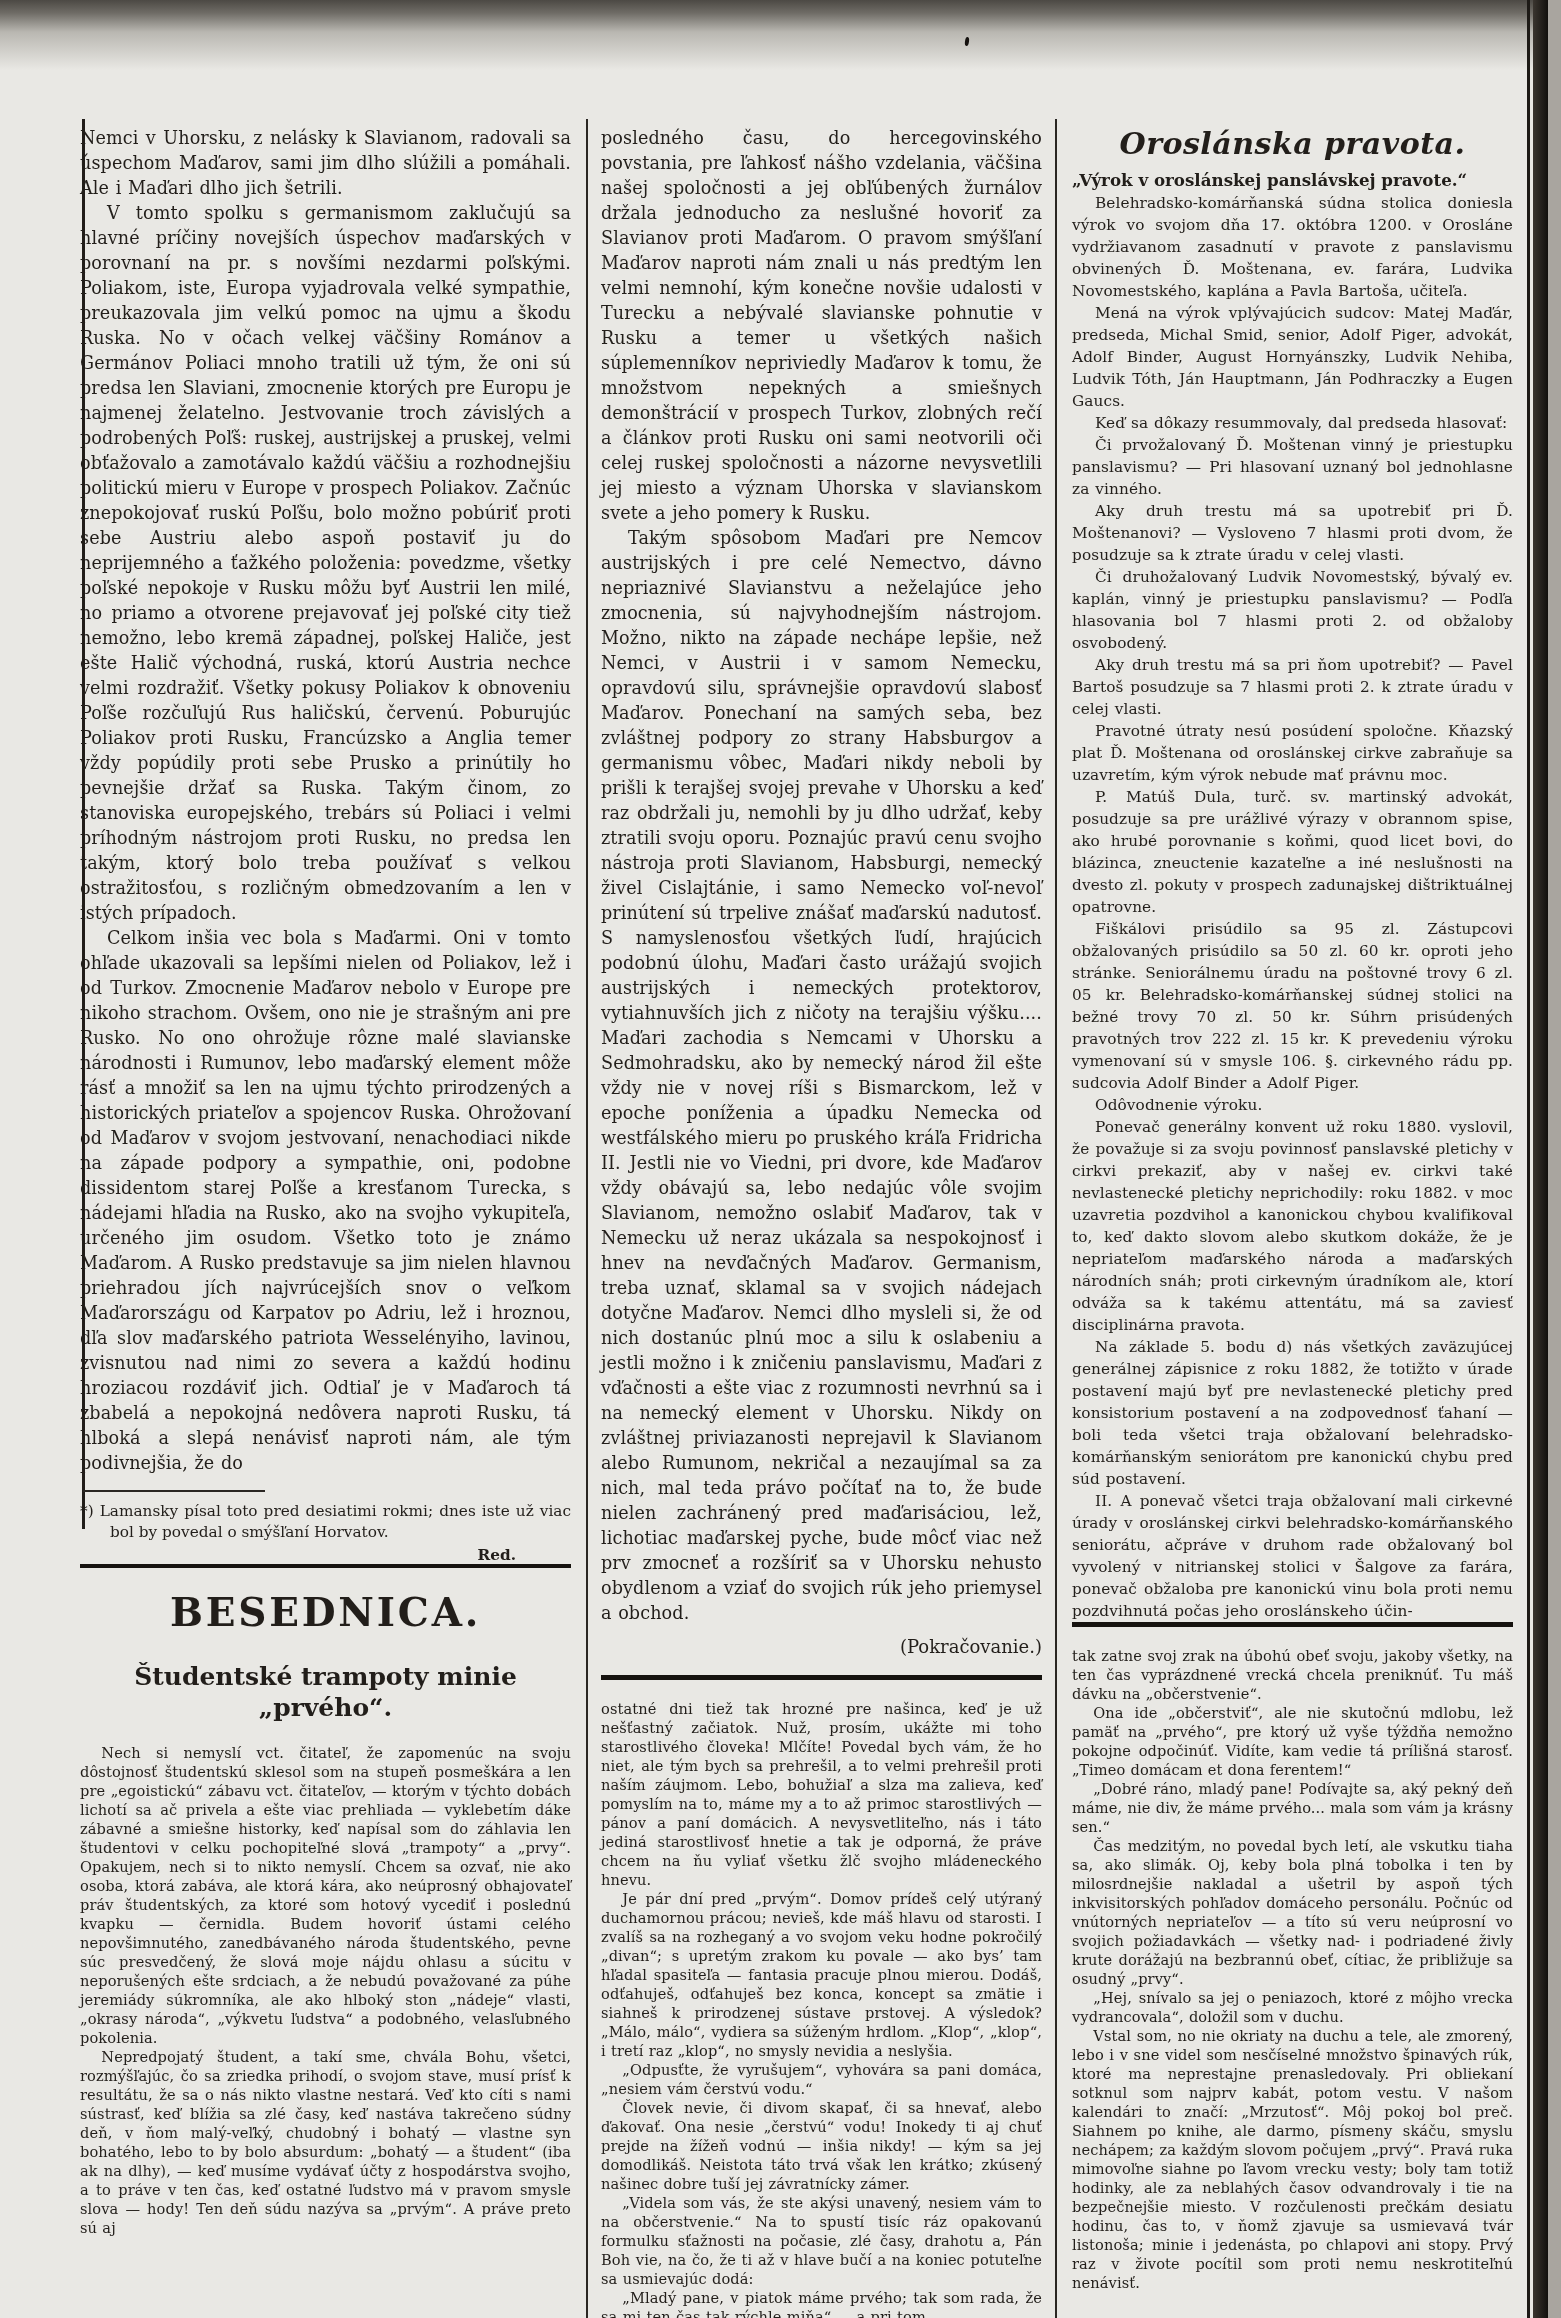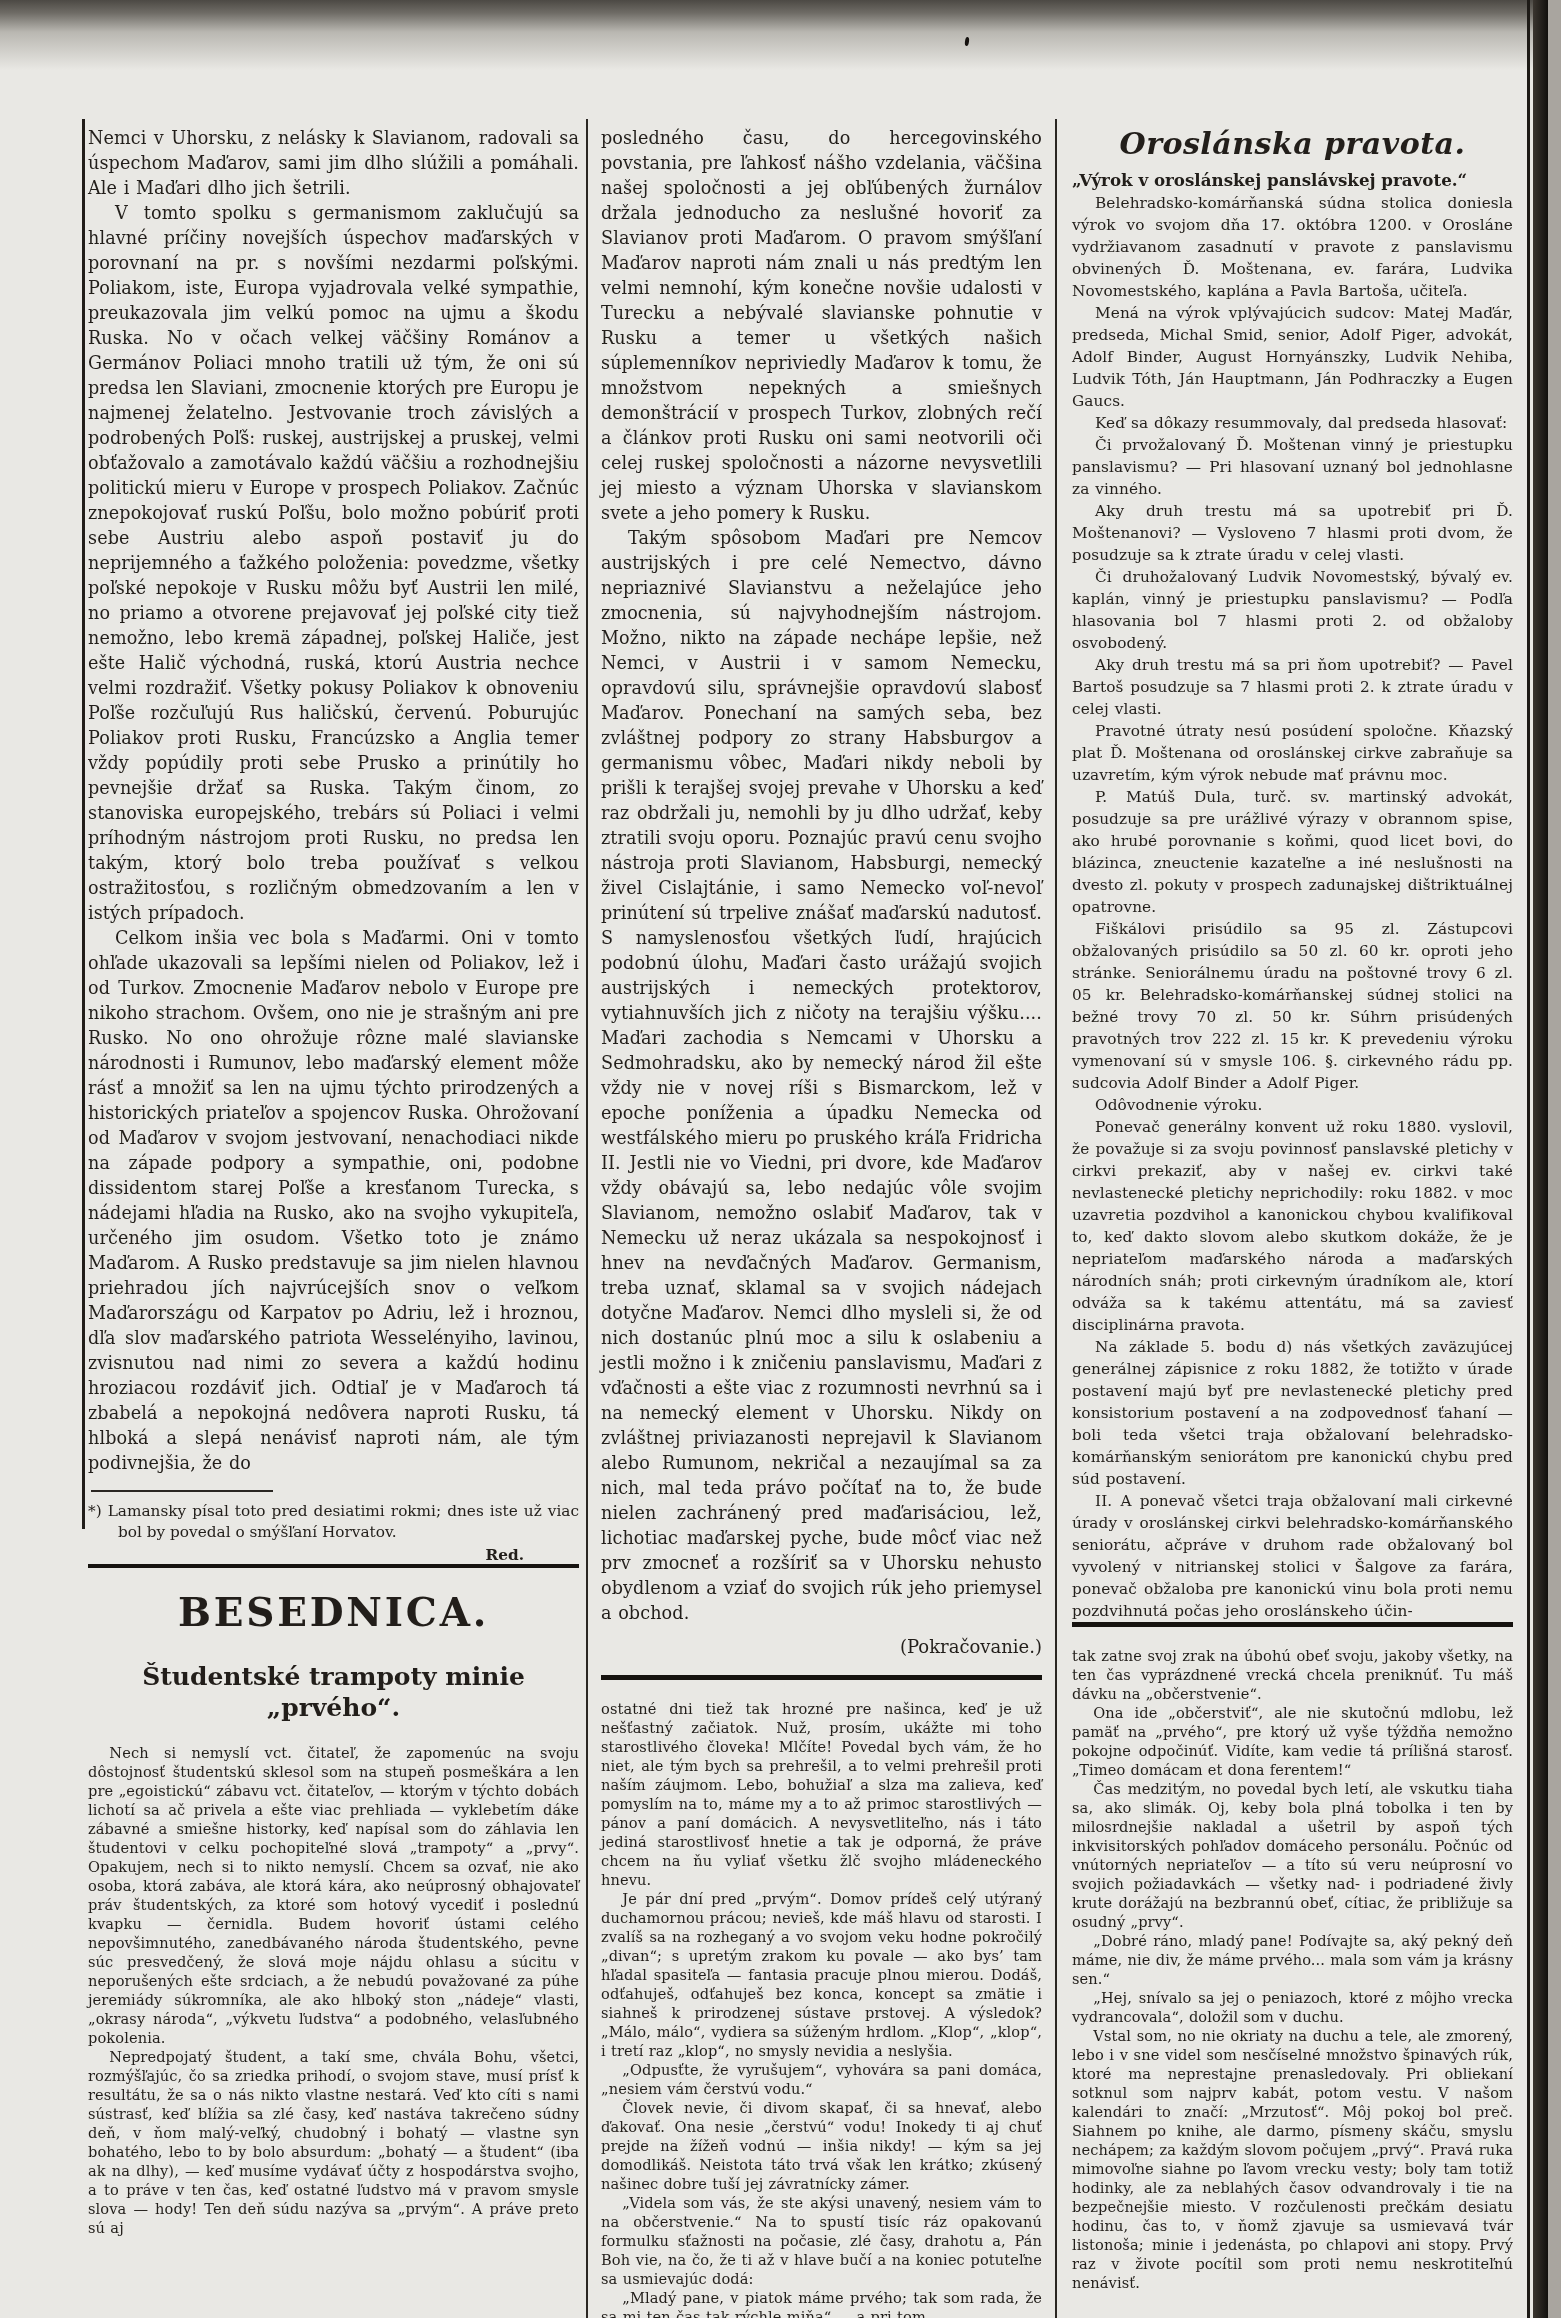--- a/index.html
+++ b/index.html
@@ -15,21 +15,21 @@
   .column-rule{position:absolute;top:119px;width:1.9px;height:2214px;background:#2b2723;}
   .column-rule.r1{left:586px;}
   .column-rule.r2{left:1055px;}
   .page-border-right{position:absolute;left:1527px;top:0;width:2.8px;height:2333px;background:#1d1a16;}
   .page-edge-right{position:absolute;left:1533px;top:0;width:15px;height:2333px;
     background:linear-gradient(to right,#3a352f,#12100d);}
   .page-edge-paper{position:absolute;left:1548px;top:0;width:13.4px;height:2333px;background:#a9a59f;}
   .ink-speck{position:absolute;left:965px;top:37px;width:4.2px;height:8.8px;background:#15120f;border-radius:50%;transform:rotate(8deg);}
   
   .col{position:absolute;top:126px;}
-  .col1{left:88px;width:491px;}
+  .col1{left:80px;width:491px;}
   .col2{left:601px;width:441px;}
   .col3{left:1072px;width:441px;}
   .upper1{min-height:1397px;}
   .upper2{min-height:1396px;}
   .upper3{min-height:1378px;}
   
   .art p{margin:0;font-size:17.6px;line-height:25px;text-align:justify;text-indent:27px;
     letter-spacing:0.1px;word-spacing:0.9px;}
   .art p.noindent{text-indent:0;}
   .col3 .art p{font-size:15.3px;line-height:22px;text-indent:23px;}
@@ -129,19 +129,19 @@
       <p>Ponevač generálny konvent už roku 1880. vyslovil, že považuje si za svoju povinnosť panslavské pletichy v cirkvi prekaziť, aby v našej ev. cirkvi také nevlastenecké pletichy neprichodily: roku 1882. v moc uzavretia pozdvihol a kanonickou chybou kvalifikoval to, keď dakto slovom alebo skutkom dokáže, že je nepriateľom maďarského národa a maďarských národních snáh; proti cirkevným úradníkom ale, ktorí odváža sa k takému attentátu, má sa zaviesť disciplinárna pravota.</p>
       <p>Na základe 5. bodu d) nás všetkých zaväzujúcej generálnej zápisnice z roku 1882, že totižto v úrade postavení majú byť pre nevlastenecké pletichy pred konsistorium postavení a na zodpovednosť ťahaní — boli teda všetci traja obžalovaní belehradsko-komárňanským seniorátom pre kanonickú chybu pred súd postavení.</p>
       <p>II. A ponevač všetci traja obžalovaní mali cirkevné úrady v oroslánskej cirkvi belehradsko-komárňanského seniorátu, ačpráve v druhom rade obžalovaný bol vyvolený v nitrianskej stolici v Šalgove za farára, ponevač obžaloba pre kanonickú vinu bola proti nemu pozdvihnutá počas jeho oroslánskeho účin-</p>
     </div>
   </div>
 
   <div class="thick-rule"></div>
   <div class="feui">
     <p class="noindent">tak zatne svoj zrak na úbohú obeť svoju, jakoby všetky, na ten čas vyprázdnené vrecká chcela preniknúť. Tu máš dávku na „občerstvenie“.</p>
     <p>Ona ide „občerstviť“, ale nie skutočnú mdlobu, lež pamäť na „prvého“, pre ktorý už vyše týždňa nemožno pokojne odpočinúť. Vidíte, kam vedie tá prílišná starosť. „Timeo domácam et dona ferentem!“</p>
+    <p>„Dobré ráno, mladý pane! Podívajte sa, aký pekný deň máme, nie div, že máme prvého... mala som vám ja krásny sen.“</p>
     <p>Čas medzitým, no povedal bych letí, ale vskutku tiaha sa, ako slimák. Oj, keby bola plná tobolka i ten by milosrdnejšie nakladal a ušetril by aspoň tých inkvisitorských pohľadov domáceho personálu. Počnúc od vnútorných nepriateľov — a títo sú veru neúprosní vo svojich požiadavkách — všetky nad- i podriadené živly krute dorážajú na bezbrannú obeť, cítiac, že približuje sa osudný „prvy“.</p>
-    <p>„Dobré ráno, mladý pane! Podívajte sa, aký pekný deň máme, nie div, že máme prvého... mala som vám ja krásny sen.“</p>
     <p>„Hej, snívalo sa jej o peniazoch, ktoré z môjho vrecka vydrancovala“, doložil som v duchu.</p>
     <p>Vstal som, no nie okriaty na duchu a tele, ale zmorený, lebo i v sne videl som nesčíselné množstvo špinavých rúk, ktoré ma neprestajne prenasledovaly. Pri obliekaní sotknul som najprv kabát, potom vestu. V našom kalendári to značí: „Mrzutosť“. Môj pokoj bol preč. Siahnem po knihe, ale darmo, písmeny skáču, smyslu nechápem; za každým slovom počujem „prvý“. Pravá ruka mimovoľne siahne po ľavom vrecku vesty; boly tam totiž hodinky, ale za neblahých časov odvandrovaly i tie na bezpečnejšie miesto. V rozčulenosti prečkám desiatu hodinu, čas to, v ňomž zjavuje sa usmievavá tvár listonoša; minie i jedenásta, po chlapovi ani stopy. Prvý raz v živote pocítil som proti nemu neskrotiteľnú nenávisť.</p>
   </div>
 </div>
 
 
 </body></html>

